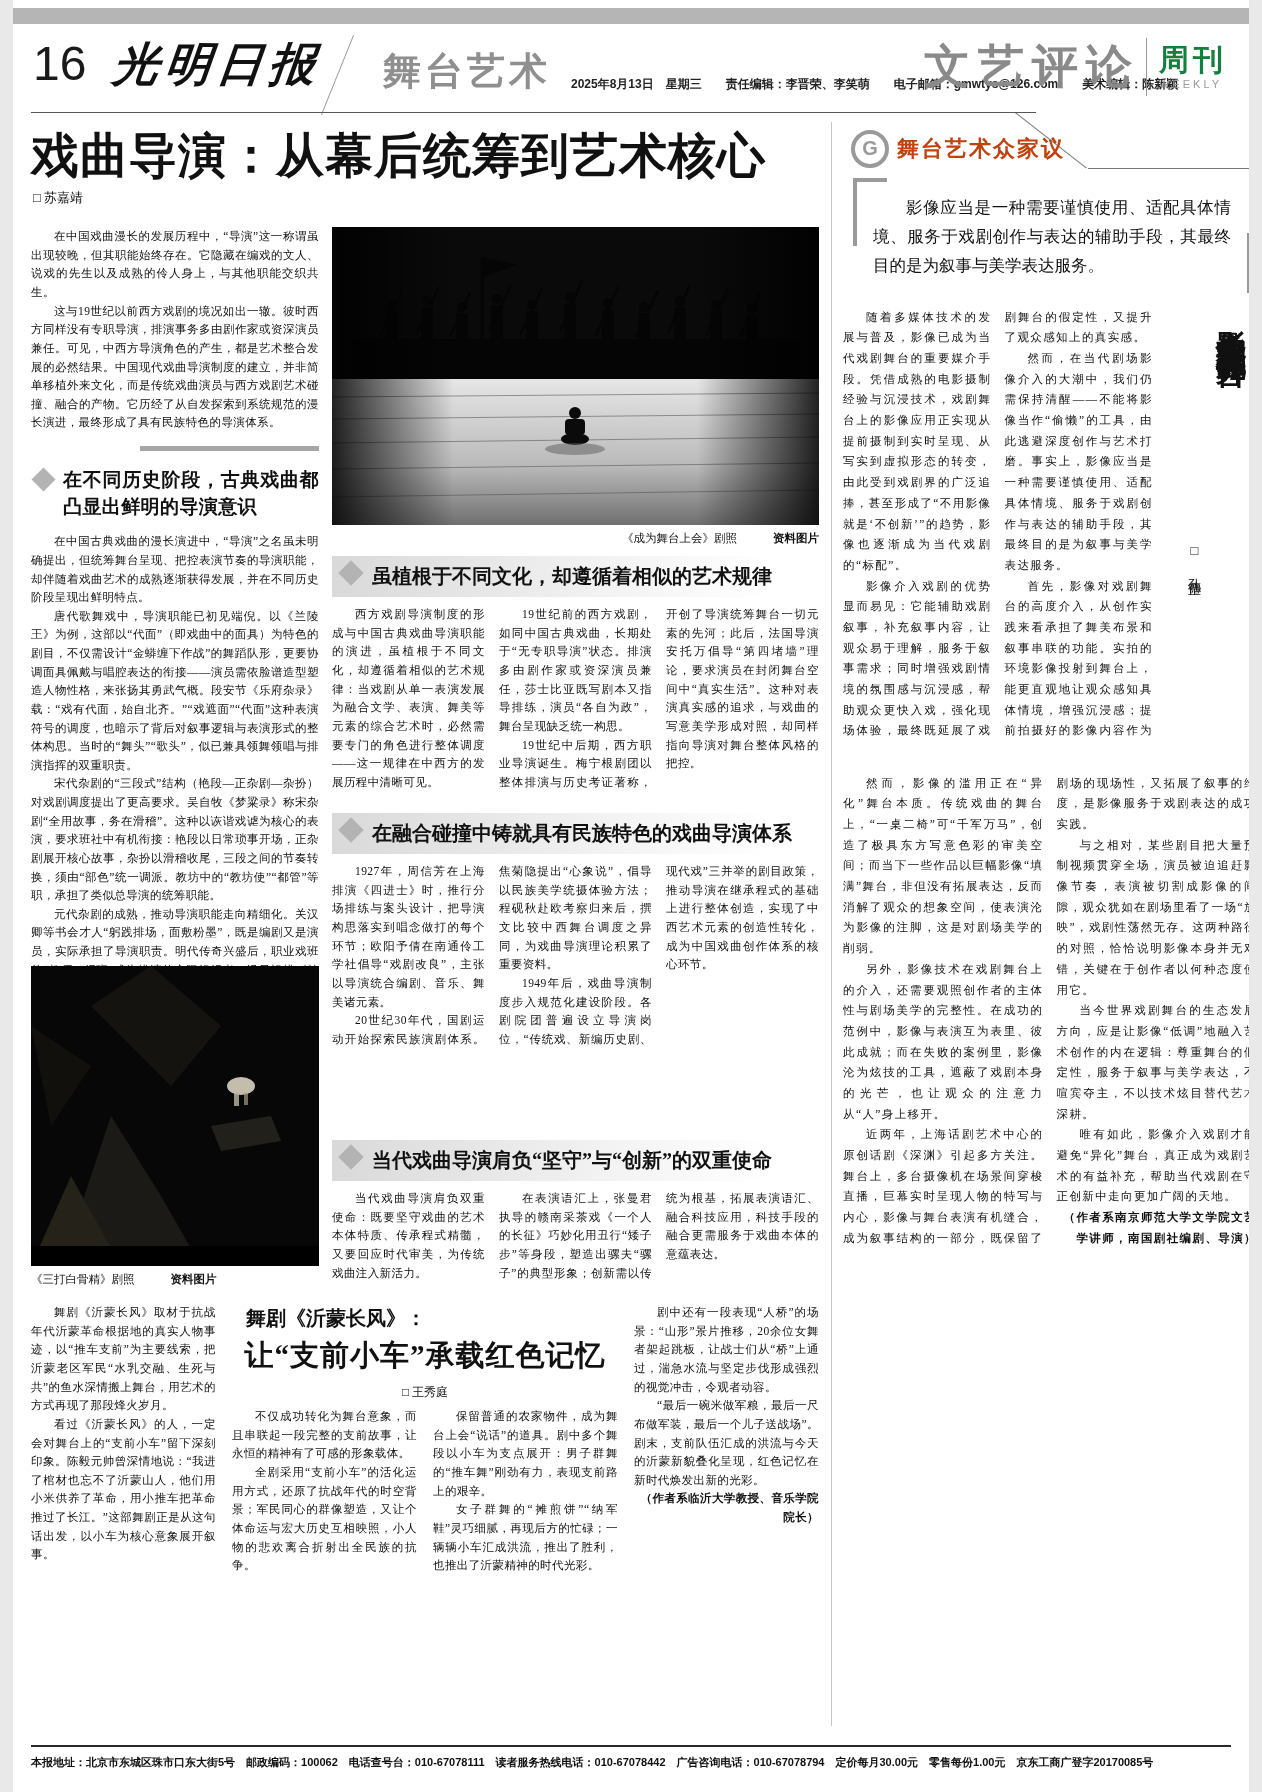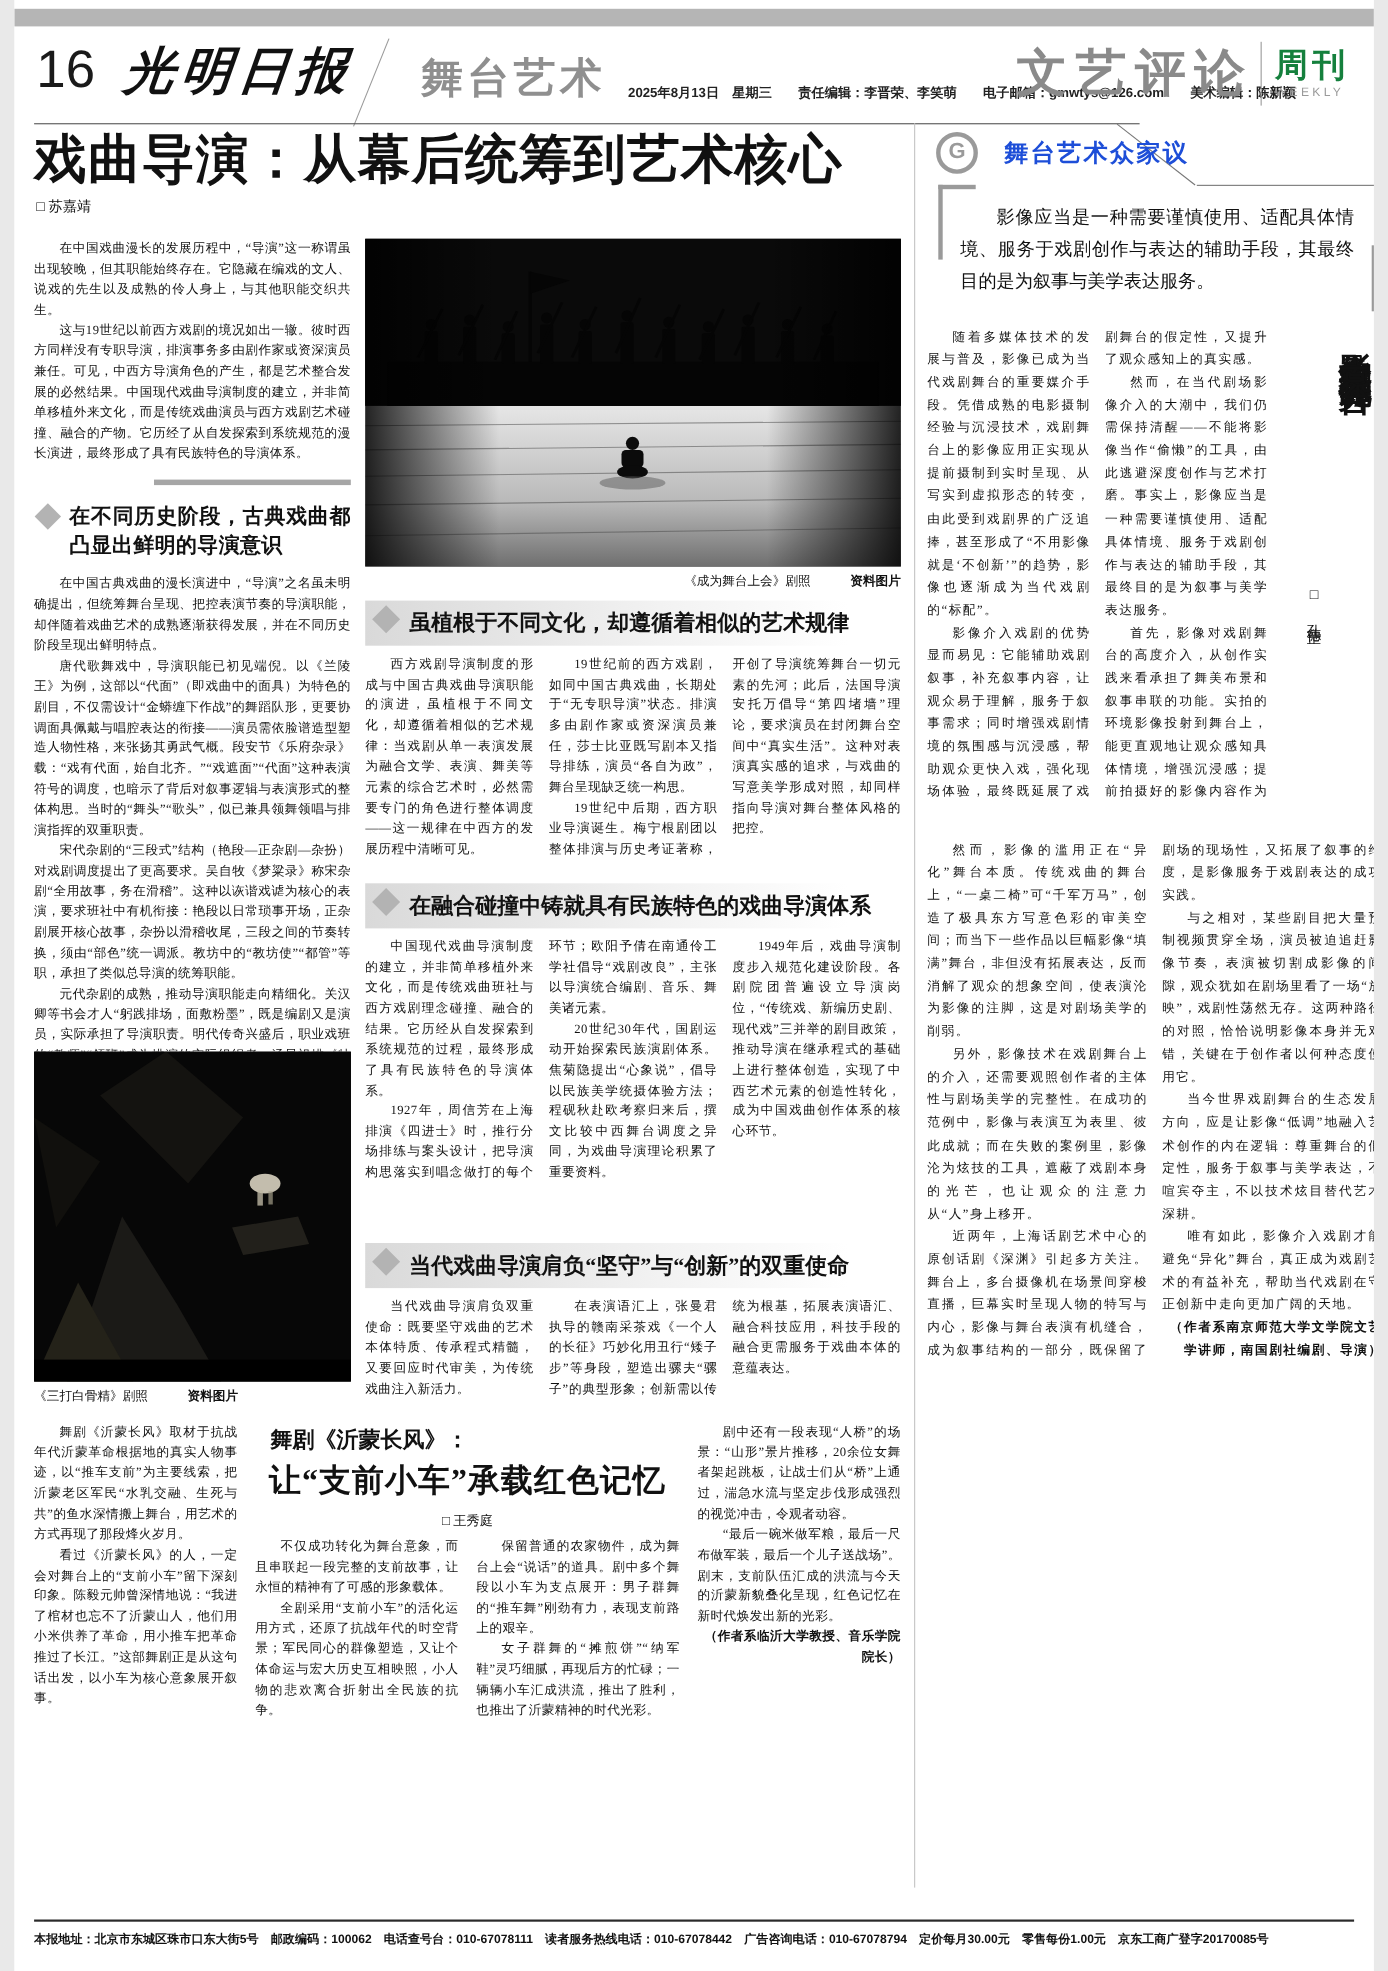--- a/index.html
+++ b/index.html
@@ -19,21 +19,21 @@
   .weekly{position:absolute;right:4px;top:6px;display:flex;align-items:center;}
   .weekly-title{font-size:46px;font-weight:bold;color:#8a8a8a;letter-spacing:8px;}
   .weekly-sep{width:1px;height:58px;background:#9a9a9a;margin:0 12px 0 6px;}
   .weekly-right{display:flex;flex-direction:column;line-height:1;}
   .weekly-label{font-size:30px;font-weight:bold;color:#15803d;letter-spacing:4px;}
   .weekly-en{font-size:11px;color:#9a9a9a;letter-spacing:3px;margin-top:4px;font-family:"Liberation Sans",sans-serif;}
   .hdr-rule1{position:absolute;top:112px;left:18px;width:1005px;height:1px;background:#555;}
   .hdr-diag{position:absolute;top:140px;left:993px;width:90px;height:1px;background:#777;transform:rotate(38deg);}
   .hdr-rule2{position:absolute;top:168px;left:1075px;width:169px;height:1px;background:#777;}
   
-  .content{position:absolute;top:112px;left:18px;width:1226px;height:1604px;display:flex;}
+  .content{position:absolute;top:122px;left:18px;width:1226px;height:1604px;display:flex;}
   .main-zone{width:788px;flex:none;}
   .opinion-zone{width:426px;flex:none;margin-left:12px;border-left:1px solid #c4c4c4;padding-left:11px;box-sizing:border-box;}
   
   .headline{font-size:48px;font-weight:bold;letter-spacing:1px;line-height:1.15;margin:6px 0 2px 0;}
   .m-byline{font-size:13px;margin:6px 0 20px 2px;}
   .main-body{display:flex;height:1068px;}
   .left-col{width:288px;flex:none;display:flex;flex-direction:column;margin-right:13px;}
   .center-col{width:487px;flex:none;}
   .bodytext{font-size:11.5px;line-height:1.62;letter-spacing:.4px;text-align:justify;}
   .bodytext p{margin:0;text-indent:2em;}
@@ -61,21 +61,21 @@
   .b-c2{grid-area:2/2/3/3;} .b-c3{grid-area:2/3/3/4;}
   .b-head{grid-area:1/2/2/4;text-align:center;padding-top:2px;}
   .b-kicker{font-size:20px;font-weight:bold;text-align:left;margin-left:14px;}
   .b-title{font-size:29px;font-weight:bold;letter-spacing:1px;margin-top:4px;}
   .b-byline{font-size:12px;margin-top:8px;}
   
   .op-header{display:flex;align-items:center;margin:8px 0 10px 8px;}
   .op-logo{width:30px;height:30px;border:4px solid #9a9a9a;border-radius:50%;color:#9a9a9a;font-weight:bold;
            font-size:20px;line-height:30px;text-align:center;font-family:"Liberation Sans",sans-serif;box-sizing:content-box;}
   .op-logo span{display:block;transform:translateY(-1px);}
-  .op-title{font-size:22px;font-weight:bold;color:#1d4ed8;letter-spacing:2px;margin-left:24px;font-family:"Liberation Sans",sans-serif;}
+  .op-title{font-size:22px;font-weight:bold;color:#c2410c;letter-spacing:2px;margin-left:8px;font-family:"Liberation Sans",sans-serif;}
   .quote-box{position:relative;margin:4px 4px 14px 4px;padding:16px 22px 12px 26px;}
   .quote-box:before{content:"";position:absolute;left:6px;top:0;width:30px;height:64px;
                     border-left:4px solid #9a9a9a;border-top:4px solid #9a9a9a;}
   .quote-box:after{content:"";position:absolute;right:2px;bottom:0;width:4px;height:60px;background:#9a9a9a;}
   .quote-text{font-size:16.5px;line-height:1.75;text-align:justify;text-indent:2em;margin:0;}
   .op-top{display:flex;height:452px;overflow:hidden;}
   .op-top-text{flex:1;column-count:2;column-gap:13px;height:452px;overflow:hidden;}
   .op-text{font-size:11.5px;line-height:1.8;letter-spacing:1.4px;text-align:justify;}
   .op-text p{margin:0;text-indent:2em;}
   .op-vert{width:104px;flex:none;display:flex;justify-content:flex-end;padding-right:8px;box-sizing:border-box;}
@@ -260,21 +260,20 @@
             <p>19世纪前的西方戏剧，如同中国古典戏曲，长期处于“无专职导演”状态。排演多由剧作家或资深演员兼任，莎士比亚既写剧本又指导排练，演员“各自为政”，舞台呈现缺乏统一构思。</p>
             <p>19世纪中后期，西方职业导演诞生。梅宁根剧团以整体排演与历史考证著称，开创了导演统筹舞台一切元素的先河；此后，法国导演安托万倡导“第四堵墙”理论，要求演员在封闭舞台空间中“真实生活”。这种对表演真实感的追求，与戏曲的写意美学形成对照，却同样指向导演对舞台整体风格的把控。</p>
 
           </div>
 
           <div class="band">
             <span class="diamond"></span>
             <span>在融合碰撞中铸就具有民族特色的戏曲导演体系</span>
           </div>
           <div class="cols3 h-s3 bodytext">
-            <p>中国现代戏曲导演制度的建立，并非简单移植外来文化，而是传统戏曲班社与西方戏剧理念碰撞、融合的结果。它历经从自发探索到系统规范的过程，最终形成了具有民族特色的导演体系。</p>
             <p>1927年，周信芳在上海排演《四进士》时，推行分场排练与案头设计，把导演构思落实到唱念做打的每个环节；欧阳予倩在南通伶工学社倡导“戏剧改良”，主张以导演统合编剧、音乐、舞美诸元素。</p>
             <p>20世纪30年代，国剧运动开始探索民族演剧体系。焦菊隐提出“心象说”，倡导以民族美学统摄体验方法；程砚秋赴欧考察归来后，撰文比较中西舞台调度之异同，为戏曲导演理论积累了重要资料。</p>
             <p>1949年后，戏曲导演制度步入规范化建设阶段。各剧院团普遍设立导演岗位，“传统戏、新编历史剧、现代戏”三并举的剧目政策，推动导演在继承程式的基础上进行整体创造，实现了中西艺术元素的创造性转化，成为中国戏曲创作体系的核心环节。</p>
           </div>
 
           <div class="band">
             <span class="diamond"></span>
             <span>当代戏曲导演肩负“坚守”与“创新”的双重使命</span>
           </div>
           <div class="cols3 h-s4 bodytext">

